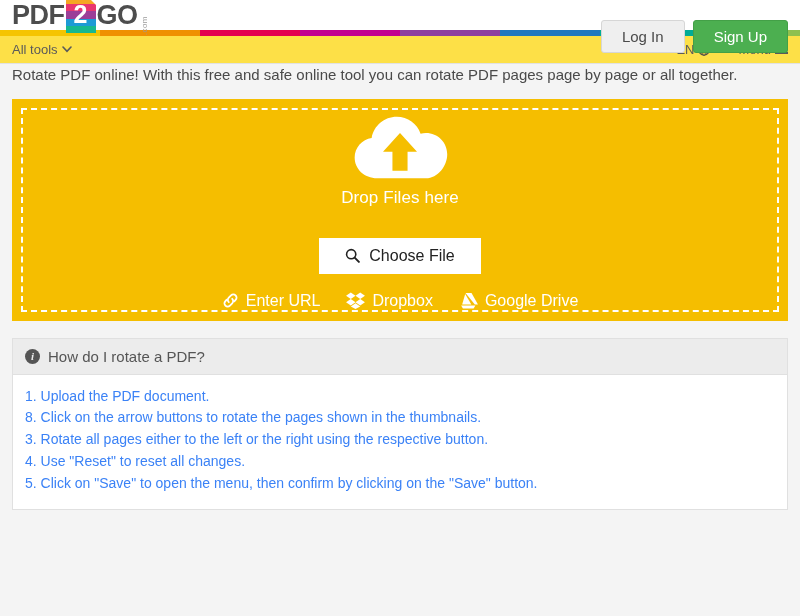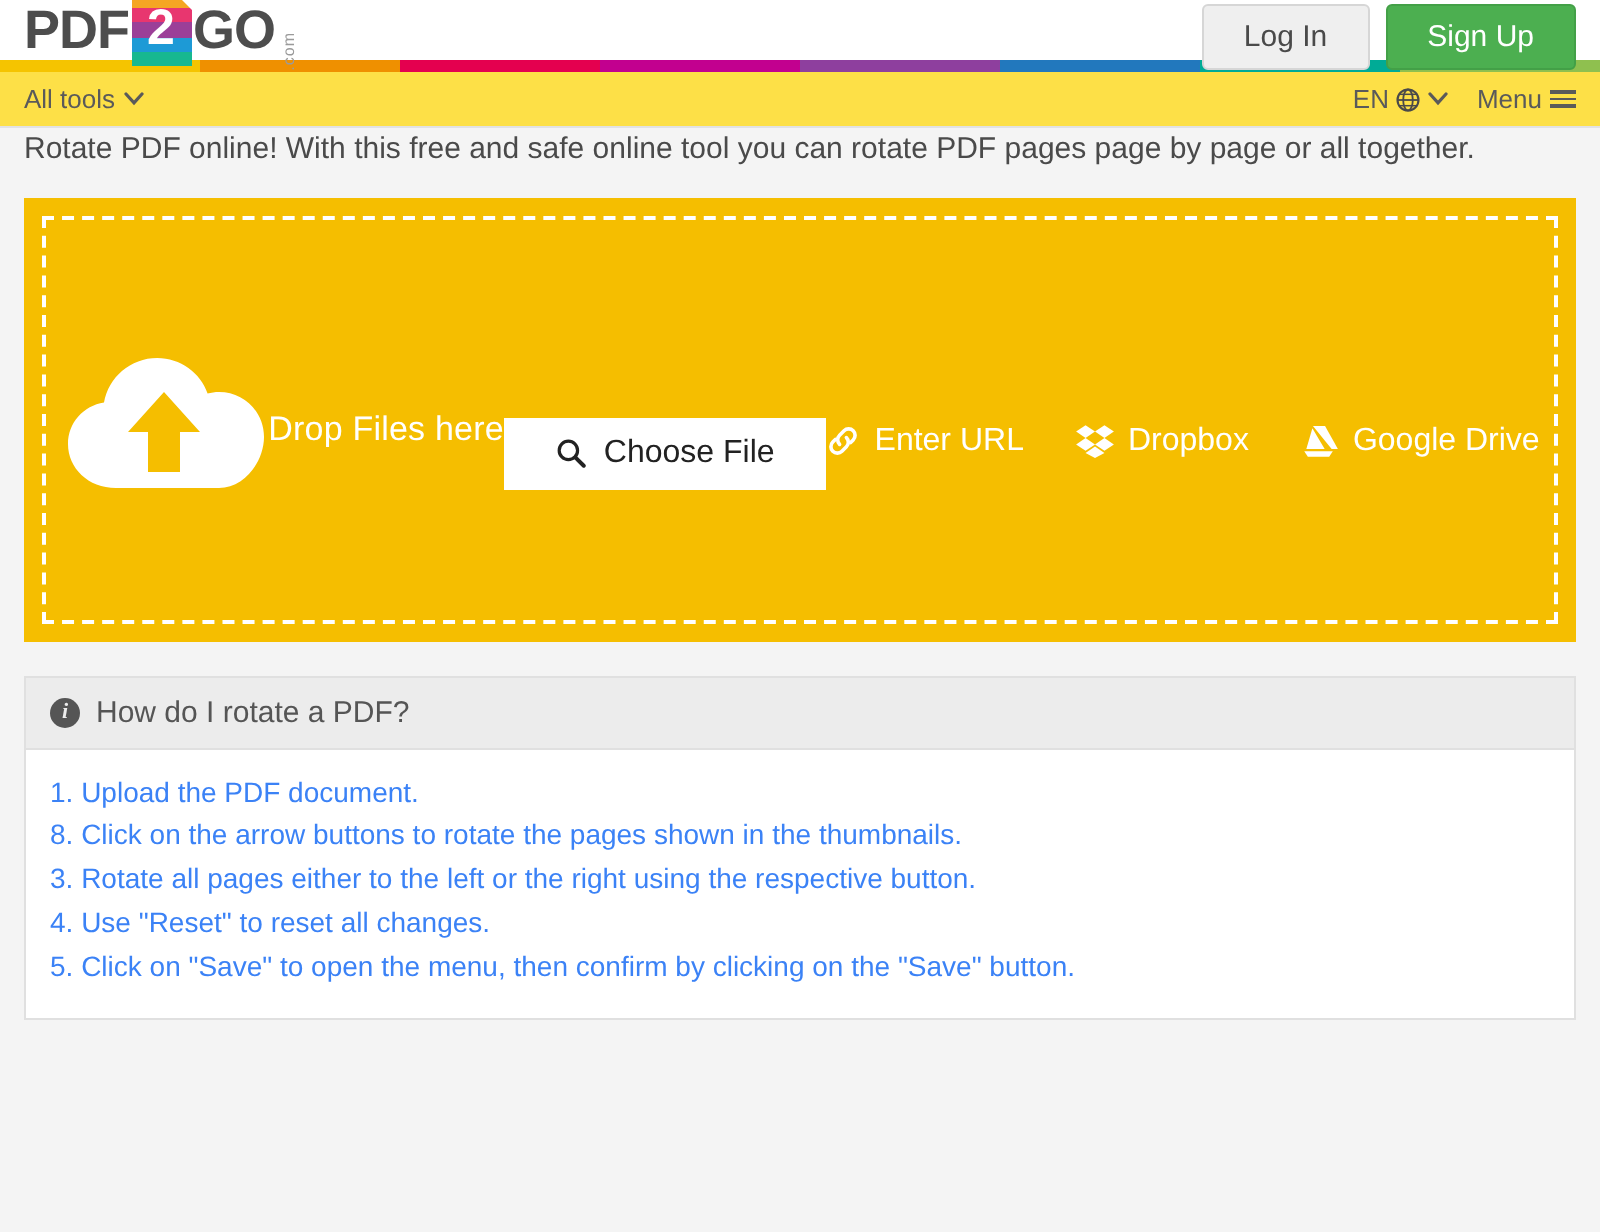--- a/index.html
+++ b/index.html
@@ -73,21 +73,21 @@
     transform: rotate(180deg);
     margin-left: 2px;
     margin-bottom: 2px;
     align-self: flex-end;
     padding-bottom: 4px;
   }
 
   .top-actions {
     position: absolute;
     right: 12px;
-    top: 2px;
+    top: 20px;
     display: flex;
     gap: 8px;
   }
   .btn-login {
     background: #efefef;
     border: 1px solid #d6d6d6;
     color: #4a4a4a;
     font-size: 15px;
     padding: 7px 20px;
     border-radius: 3px;
@@ -151,20 +151,21 @@
     height: 222px;
     margin-top: 12px;
     padding: 9px;
     position: relative;
   }
   .dropzone-inner {
     border: 2px dashed #ffffff;
     height: 100%;
     width: 100%;
     display: flex;
+    flex-direction: column;
     align-items: center;
     justify-content: center;
     padding-top: 4px;
   }
   .cloud-icon { width: 104px; height: 72px; }
   .drop-label {
     color: #ffffff;
     font-size: 17px;
     margin-top: 6px;
     letter-spacing: 0.1px;

